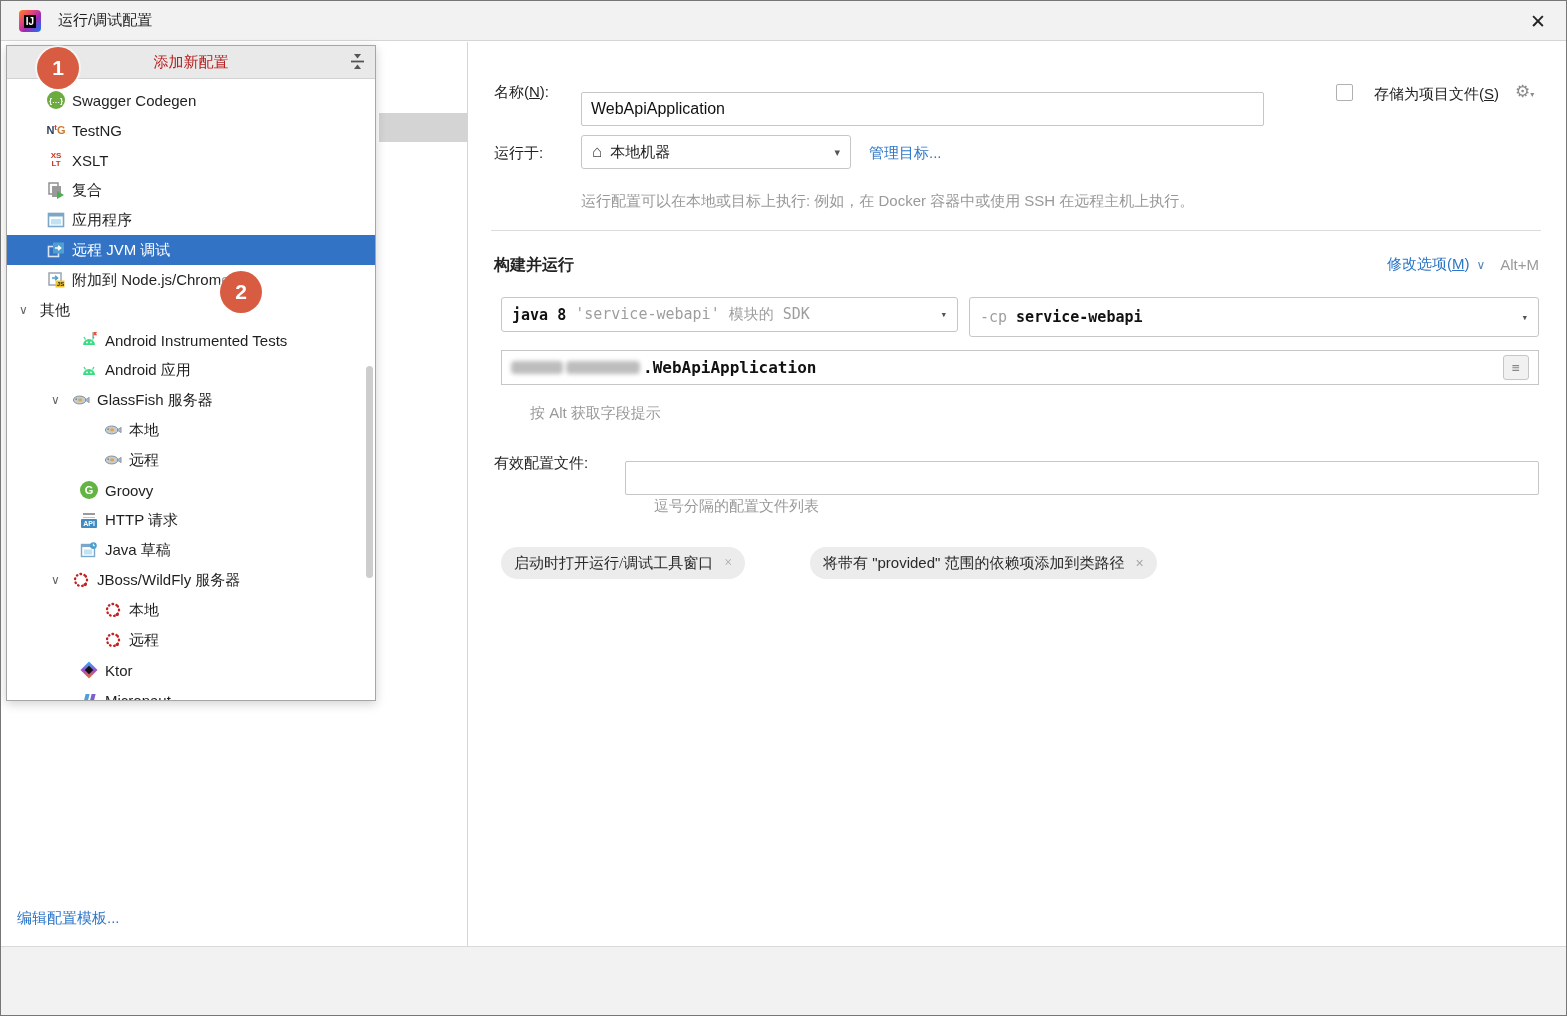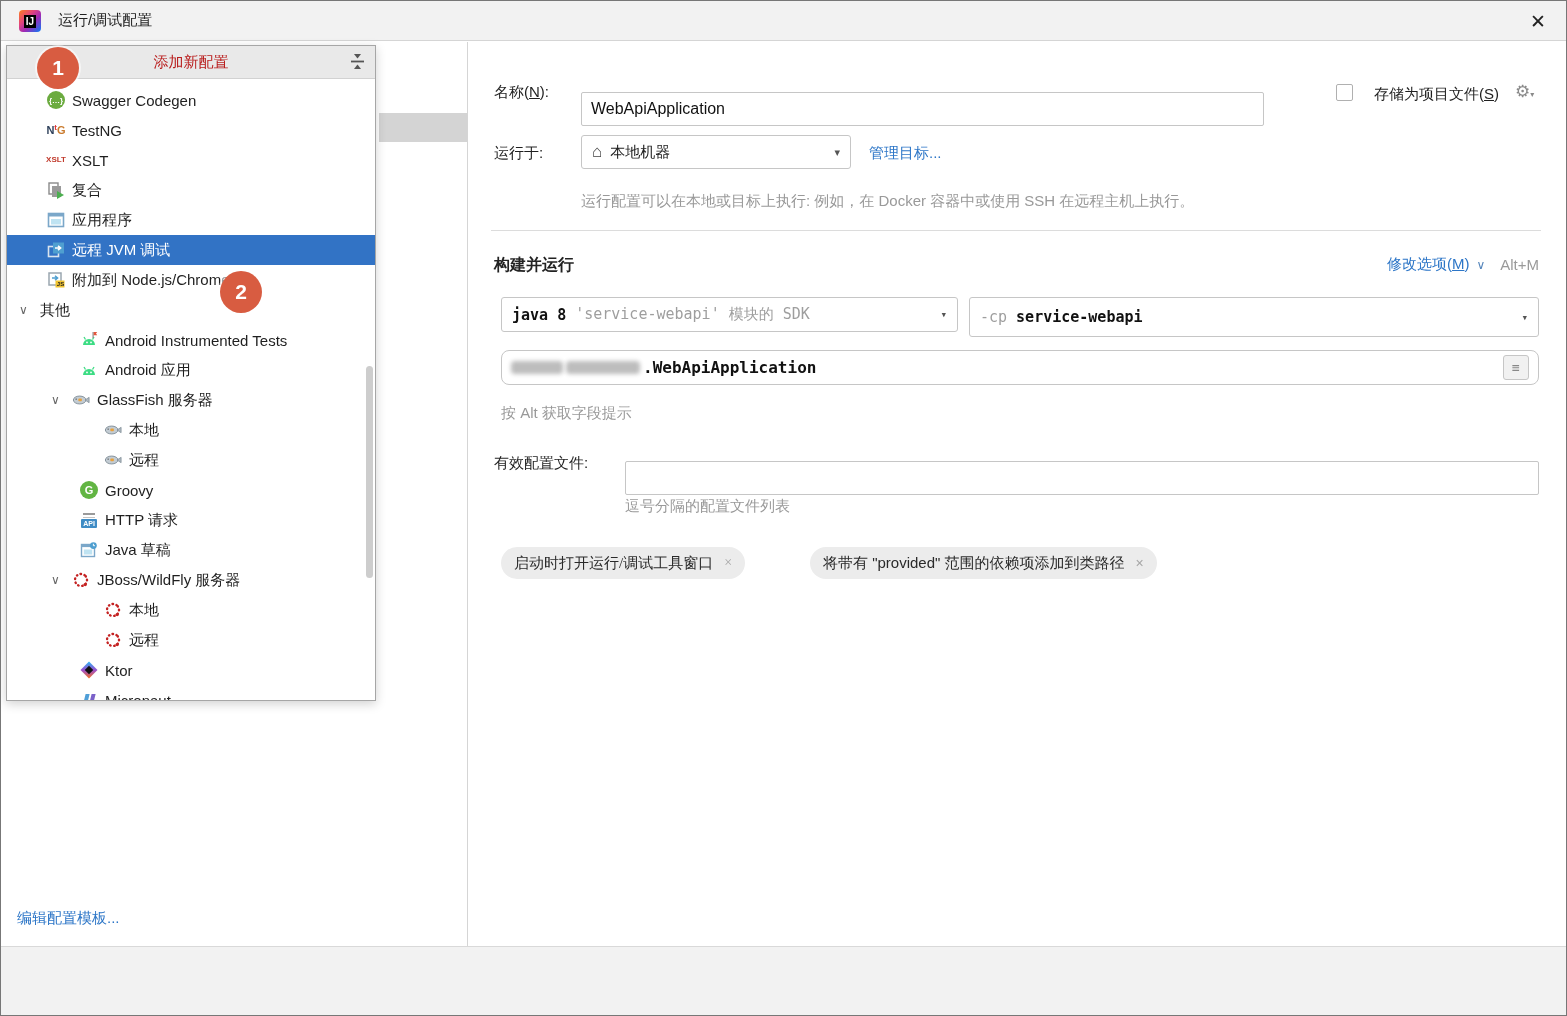--- a/index.html
+++ b/index.html
@@ -45,40 +45,40 @@
   .chev { color:#666; font-size:12px; margin-right:9px; width:12px; display:inline-block; }
   .ic { width:18px; height:18px; margin-right:7px; flex:none; display:inline-flex;
         align-items:center; justify-content:center; position:relative; }
   #popup-scrollbar { position:absolute; right:2px; top:320px; width:7px; height:212px; background:#cdcdcd; border-radius:4px; }
 
   
   .ic-swagger { border-radius:50%; background:#6bab3f; color:#fff; font-size:8px; font-weight:bold; }
   .ic-testng { font-weight:bold; font-size:11px; }
   .ic-testng b.n { color:#30425c; font-style:normal; } .ic-testng b.t { color:#d33; font-size:8px; position:relative; top:-3px; }
   .ic-testng b.g { color:#c97a2d; }
-  .ic-xslt { color:#c0392b; font-weight:bold; font-size:8px; line-height:8px; flex-direction:row; }
+  .ic-xslt { color:#c0392b; font-weight:bold; font-size:8px; line-height:8px; flex-direction:column; }
   .ic-groovy { border-radius:50%; background:#62b543; color:#fff; font-size:11px; font-weight:bold; }
   .ic-http { flex-direction:column; }
   .ic-http .lines { width:12px; height:5px; border-top:2px solid #9a9a9a; border-bottom:1px solid #c4c4c4; margin-bottom:1px; }
   .ic-http .api { background:#3f8cc5; color:#fff; font-size:7px; font-weight:bold; padding:1px 2px; border-radius:1px; }
   .ic-ktor .d { width:12px; height:12px; transform:rotate(45deg);
     background:linear-gradient(135deg,#29b6f6 0%,#9a4fd0 50%,#f36f21 100%); position:relative; }
   .ic-ktor .d i { position:absolute; left:3px; top:3px; width:6px; height:6px; background:#111; }
   .ic-micro b { display:inline-block; width:4px; height:13px; transform:skewX(-14deg); }
   .ic-micro b.l { background:#4f9fd8; margin-right:2px; } .ic-micro b.r { background:#7b61c9; }
   .badge { position:absolute; width:42px; height:42px; border-radius:50%; background:#d85c41;
     color:#fff; font-size:21px; font-weight:bold; display:flex; align-items:center; justify-content:center;
     box-shadow:0 0 0 2px rgba(255,255,255,.55); z-index:30; }
   #badge-1 { left:36px; top:46px; }
   #badge-2 { left:219px; top:270px; }
 
   
   .lbl-txt { color:#1f1f1f; }
   .u { text-decoration:underline; }
-  .hint { color:#999; }
+  .hint { color:#999;margin-left:29px; }
   .link { color:#2d76c7; cursor:pointer; }
   input.txt { border:1px solid #c6c6c6; border-radius:2px; font-family:"Liberation Sans",sans-serif;
     font-size:16px; padding:16px 9px; color:#111; outline:none;margin-top:16px; }
   .selectbox { border:1px solid #c6c6c6; border-radius:3px; background:#fff; display:flex;
     align-items:center; padding:0 10px; cursor:pointer; }
   .selectbox .caret { margin-left:auto; color:#555; font-size:11px; }
   .mono { font-family:"DejaVu Sans Mono","Liberation Mono",monospace; }
   #name-label { left:493px; top:82px; }
   #name-input { left:580px; top:75px; width:683px; height:33px; }
   #store-check { left:1335px; top:83px; width:17px; height:17px; border:1px solid #b0b0b0; border-radius:2px; background:#fff; cursor:pointer; }
@@ -94,21 +94,21 @@
   #build-run-heading { left:493px; top:254px; font-weight:bold; font-size:16px; }
   #modify-options { right:27px; top:254px; display:flex; align-items:center; gap:7px; }
   #modify-options .caret { color:#5585bb; font-size:12px; }
   #modify-shortcut { color:#9a9a9a; margin-left:8px; }
   #sdk-select { left:500px; top:296px; width:457px; height:35px; font-size:15px; }
   #sdk-select .p1 { color:#111; font-weight:bold; margin-right:9px; }
   #sdk-select .p2 { color:#9e9e9e; }
   #cp-select { left:968px; top:296px; width:570px; height:40px; font-size:15px; }
   #cp-select .p2 { color:#9e9e9e; margin-right:9px; }
   #cp-select .p1 { color:#111; font-weight:bold; }
-  #class-field { left:500px; top:349px; width:1038px; height:35px; border:1px solid #c6c6c6; border-radius:8px;
+  #class-field { left:500px; top:349px; width:1038px; height:35px; border:1px solid #c6c6c6; border-radius:0;
      background:#fff; display:flex; align-items:center; padding:12px 9px; font-size:16px;text-align:center; }
   .blob { display:inline-block; height:13px; background:#bdbdbd; border-radius:4px; filter:blur(2px); margin-right:3px; }
   #blob-a { width:52px; } #blob-b { width:74px; }
   #class-suffix { color:#111; font-weight:bold; }
   #class-browse { margin-left:auto; width:26px; height:25px; background:#f1f1f1; border:1px solid #c6c6c6;
      border-radius:3px; display:flex; align-items:center; justify-content:center; color:#888; font-size:13px; cursor:pointer; }
   #alt-hint { left:500px; top:403px; }
   #profiles-label { left:493px; top:453px; }
   #profiles-input { left:624px; top:444px; width:914px; height:34px; }
   #profiles-hint { left:624px; top:496px; }

